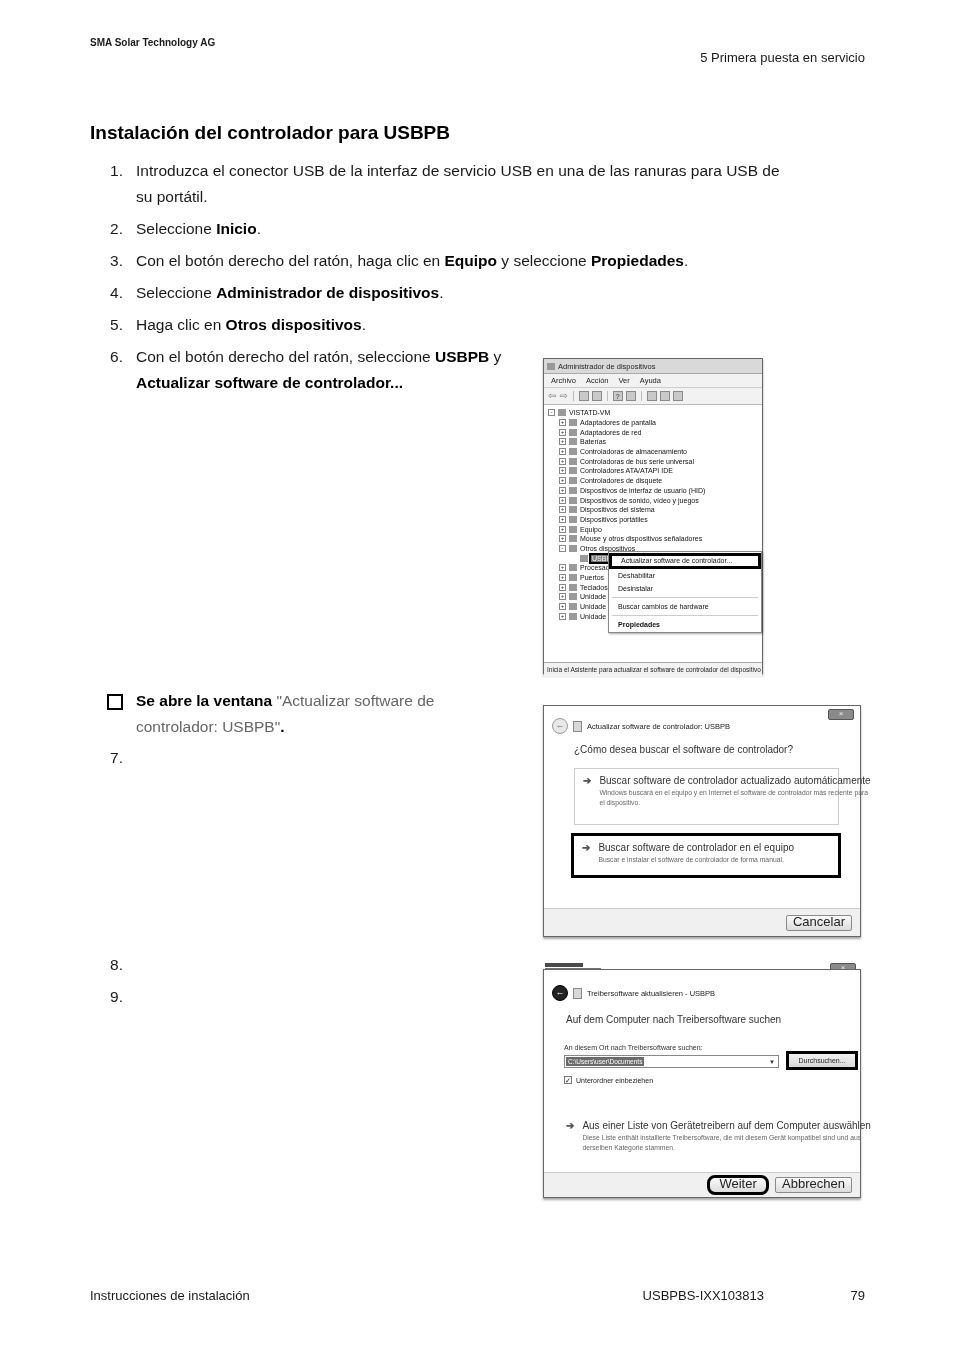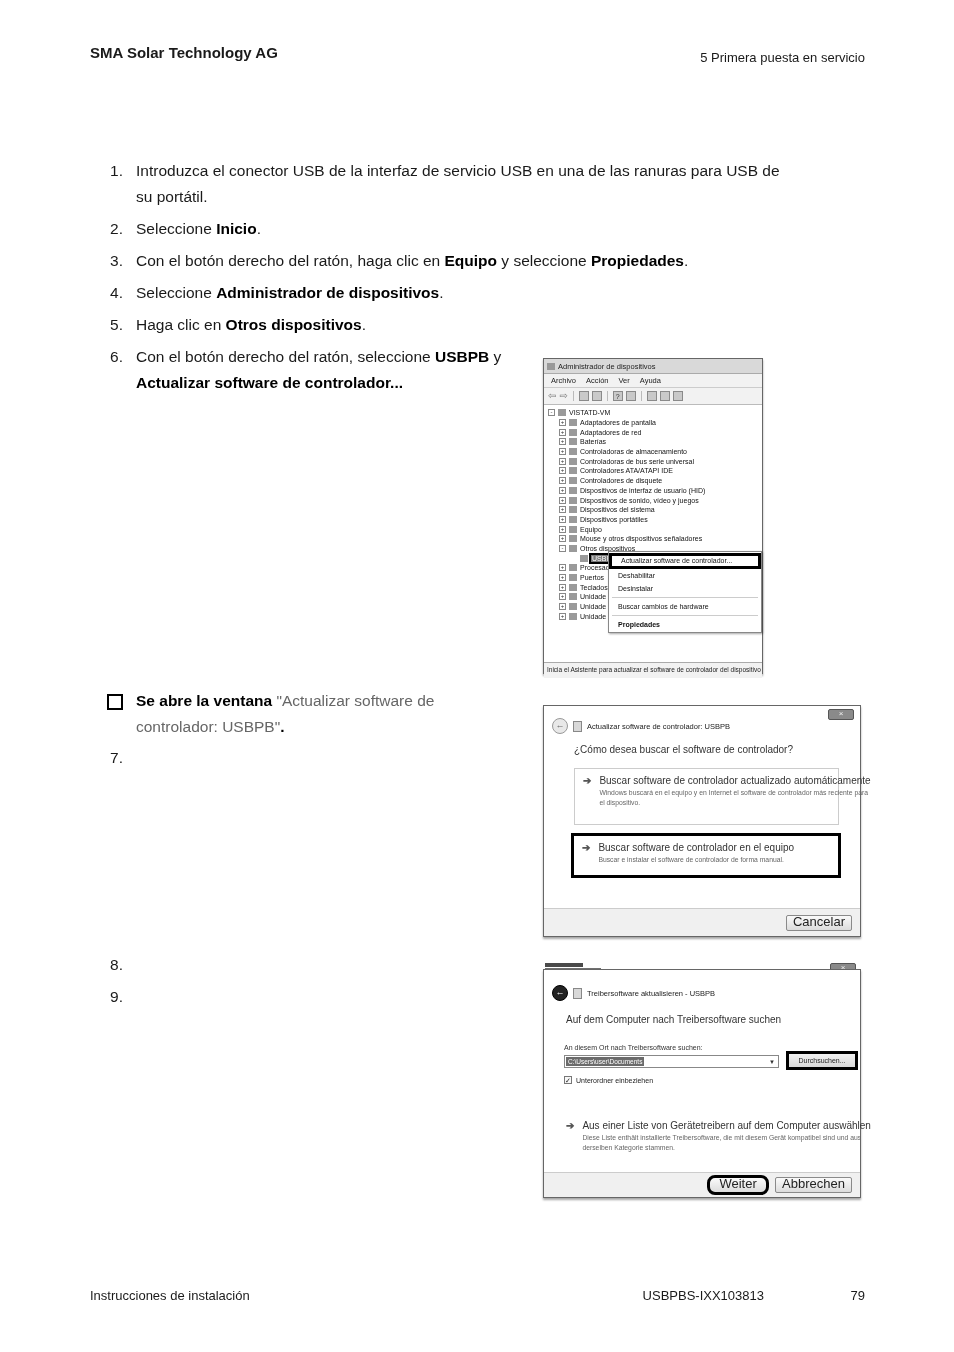--- a/index.html
+++ b/index.html
@@ -2,21 +2,21 @@
 <html><head>
 <meta charset="utf-8">
 <style>
   html,body{margin:0;padding:0;background:#e8e8e8;}
   .page{position:relative;width:954px;height:1352px;background:#fff;margin:0 auto;
         font-family:"Liberation Sans",sans-serif;color:#1a1a1a;overflow:hidden;}
   .b{font-weight:bold;color:#000;}
   .ui{color:#666;}
 
   
-  .hdr-left{position:absolute;left:90px;top:44px;font-size:15px;font-weight:bold;}
+  .hdr-left{position:absolute;left:90px;top:37px;font-size:10px;font-weight:bold;}
   .hdr-right{position:absolute;right:89px;top:50px;font-size:13px;}
   .doc-title{position:absolute;left:90px;top:122px;font-size:19px;font-weight:bold;color:#000;}
   .ftr-left{position:absolute;left:90px;top:1288px;font-size:13px;}
   .ftr-doc{position:absolute;right:190px;top:1288px;font-size:13px;}
   .ftr-page{position:absolute;right:89px;top:1288px;font-size:13px;}
 
   
   .steps{position:absolute;left:90px;}
   #steps-a{top:158px;width:700px;}
   #steps-b{top:745px;width:430px;}
@@ -116,20 +116,21 @@
   #de-opt{position:absolute;top:150px;left:22px;display:flex;gap:8px;width:280px;}
   #de-dialog .dlg-footer{height:24px;}
 </style>
 </head>
 <body>
 
 <div class="page">
 
   <div class="hdr-left">SMA Solar Technology AG</div>
   <div class="hdr-right">5  Primera puesta en servicio</div>
+  <div class="doc-title">Instalación del controlador para USBPB</div>
 
   <div class="steps" id="steps-a">
       <div class="step">
         <span class="num">1.</span>
         <div class="body"><span>Introduzca el conector USB de la interfaz de servicio USB en una de las ranuras para USB de su portátil.</span></div>
       </div>
       <div class="step">
         <span class="num">2.</span>
         <div class="body"><span>Seleccione </span><span class="b">Inicio</span><span>.</span></div>
       </div>

